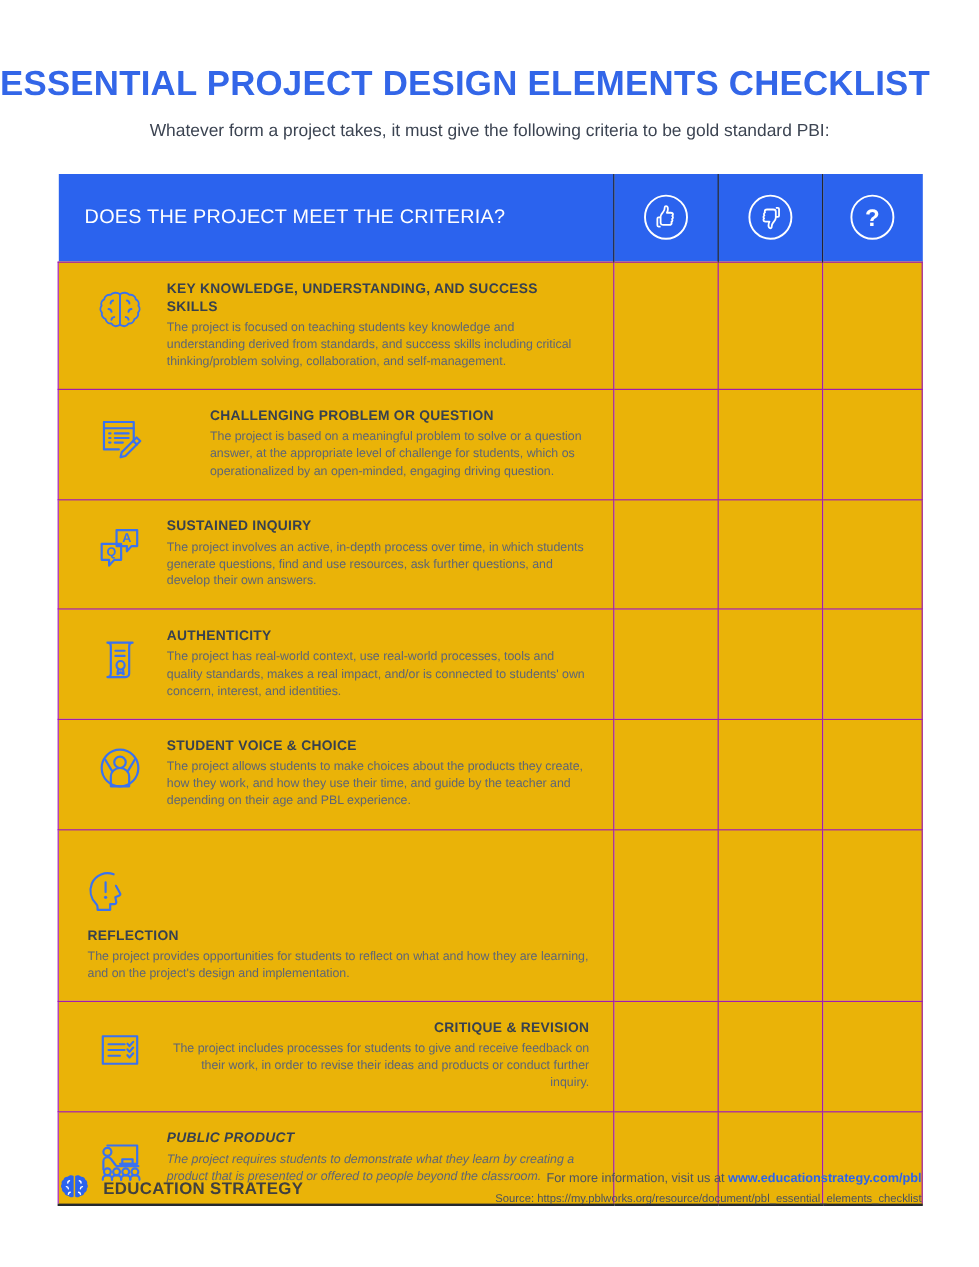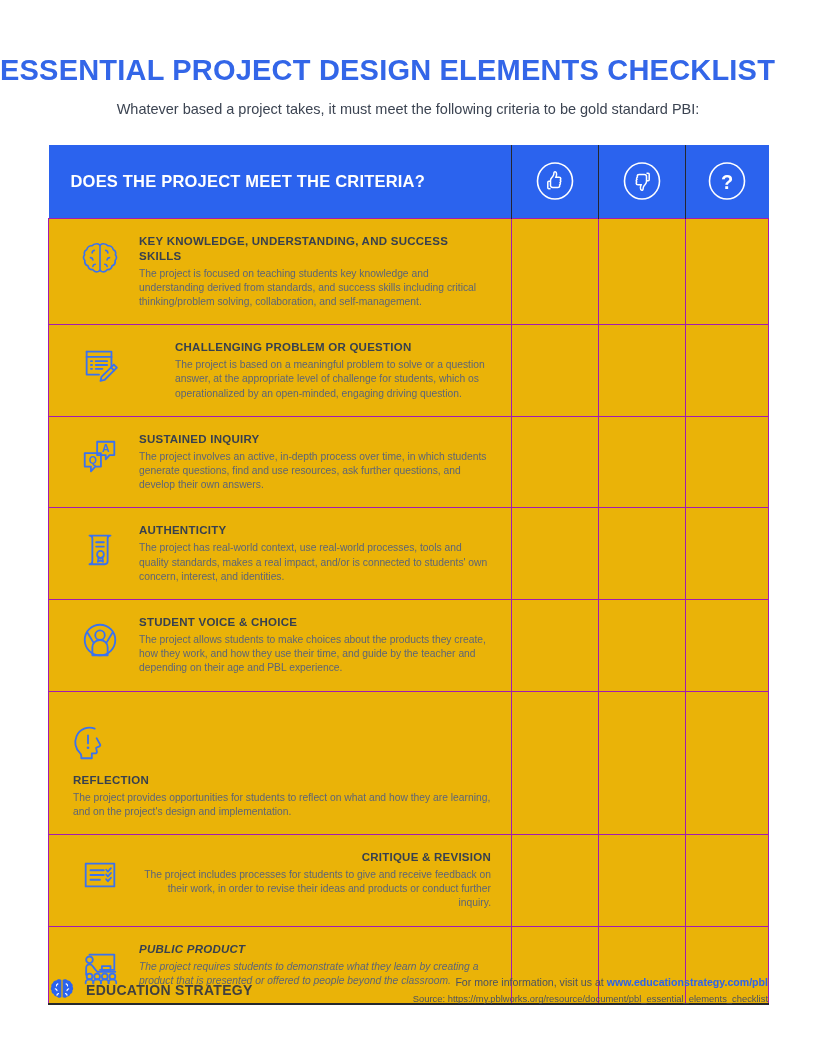--- a/index.html
+++ b/index.html
@@ -57,21 +57,21 @@
     background: #2B63EE;
     height: 73px;
     padding: 0;
     border-right: 1px solid #2B63EE;
     vertical-align: middle;
   }
   .thead-row th.hdr-criteria {
     text-align: left;
     padding-left: 22px;
     font-size: 16.5px;
-    font-weight: bold;
+    font-weight: normal;
     color: #ffffff;
     letter-spacing: 0.2px;
     border-right: 1px solid #25282d;
   }
   .thead-row th.hdr-icon {
     text-align: center;
     border-right: 1px solid #25282d;
   }
   .thead-row th.hdr-icon.last { border-right: none; }
 
@@ -179,21 +179,21 @@
     line-height: 15px;
     margin-top: 1px;
   }
 
   svg { display: block; }
 </style>
 </head>
 <body>
 
 <div class="page-title">ESSENTIAL PROJECT DESIGN ELEMENTS CHECKLIST</div>
-<div class="page-subtitle">Whatever based a project takes, it must meet the following criteria to be gold standard PBI:</div>
+<div class="page-subtitle">Whatever form a project takes, it must give the following criteria to be gold standard PBI:</div>
 
 <table class="checklist-table">
   <colgroup>
     <col style="width:463px">
     <col style="width:87px">
     <col style="width:87px">
     <col style="width:83px">
   </colgroup>
   <thead>
     <tr class="thead-row">

